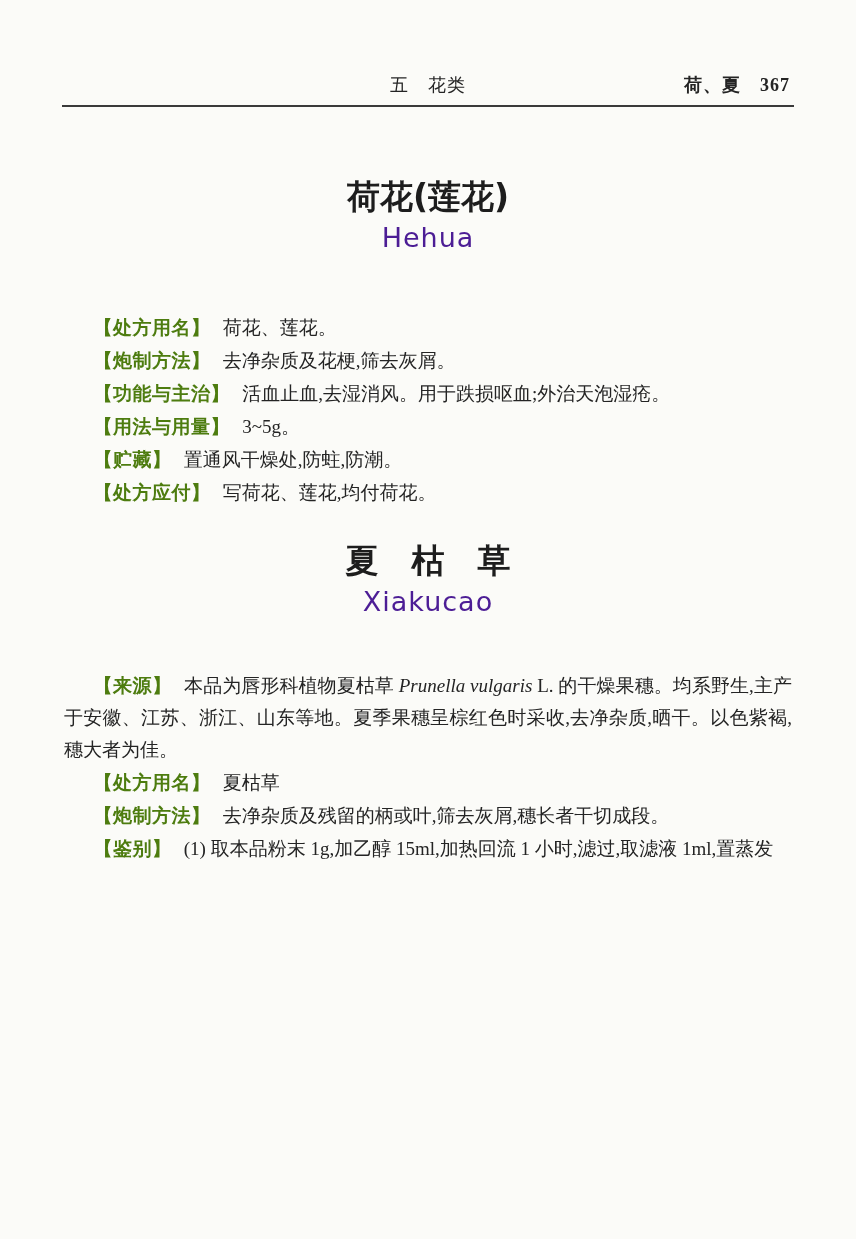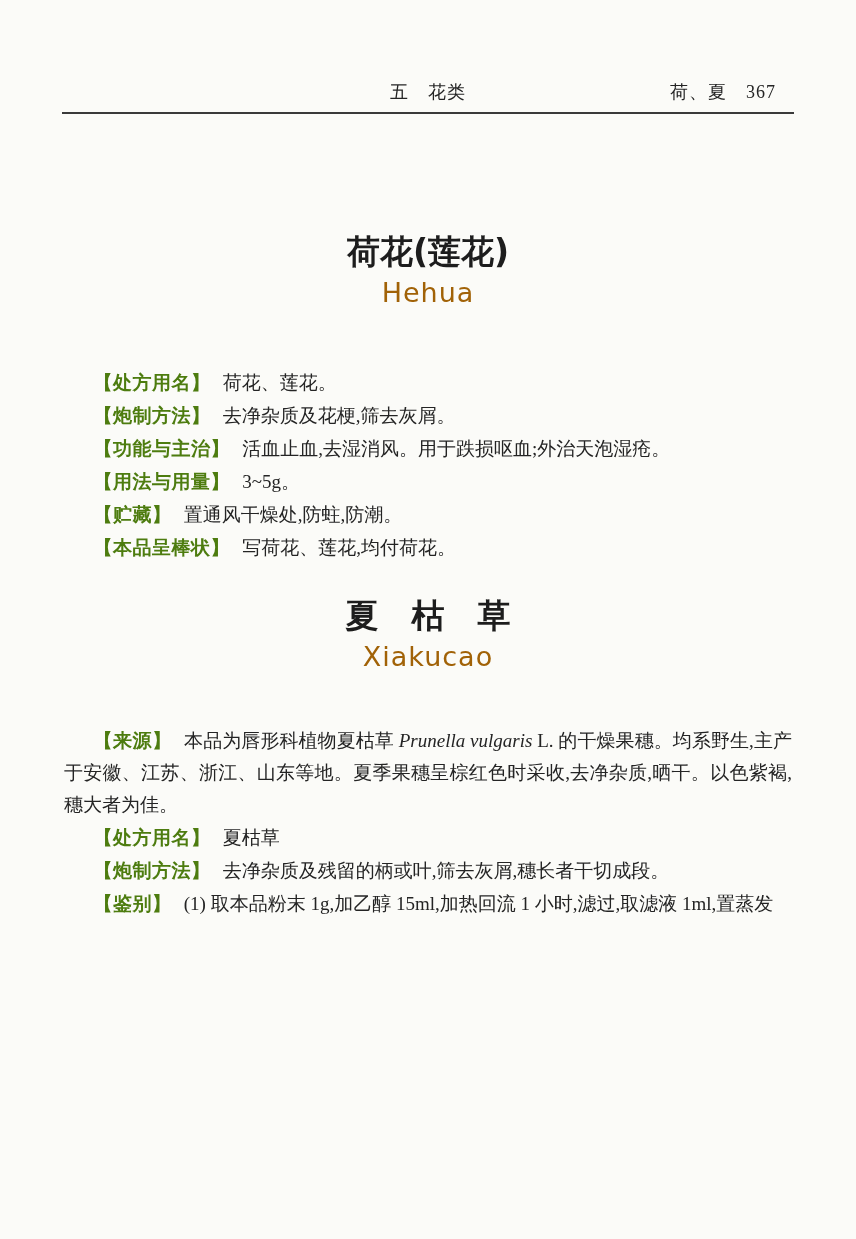--- a/index.html
+++ b/index.html
@@ -11,39 +11,40 @@
     height: 1239px;
     background: #fbfbf8;
     overflow: hidden;
     color: #242424;
     font-family: "Liberation Serif", "DejaVu Serif", serif;
   }
   .page {
     box-sizing: border-box;
     width: 856px;
     height: 1239px;
-    padding: 12px 64px;
+    padding: 5px 64px;
     position: relative;
   }
   
   .running-header {
     padding-top: 68px;
     position: relative;
     height: 24px;
     font-size: 18px;
     letter-spacing: 1px;
   }
   .running-header .center-text {
     position: absolute;
     left: 0; right: 0;
     text-align: center;
   }
   .running-header .right-text {
     position: absolute;
-    right: 16px;
+    right: 2px;
+    font-weight: bold;
   }
   .header-rule {
     border: none;
     border-top: 2.5px solid #3a3a3a;
     margin: 8px -2px 0 -2px;
   }
   
   .article-title {
     margin: 0;
     text-align: center;
@@ -54,23 +55,23 @@
     color: #1d1d1d;
   }
   .article-pinyin {
     margin: 2px 0 0 0;
     text-align: center;
     font-family: "DejaVu Sans", "Liberation Sans", sans-serif;
     font-weight: normal;
     font-size: 27px;
     line-height: 34px;
     letter-spacing: 1px;
-    color: #a16207;
+    color: #4c1d95;
   }
-  .article-lotus .article-title   { margin-top: 116px; }
+  .article-lotus .article-title   { margin-top: 68px; }
   .article-prunella .article-title{ margin-top: 30px; }
   
   .paragraphs {
     font-size: 19px;
     line-height: 32px;
     text-align: justify;
   }
   .article-lotus .paragraphs    { margin-top: 56px; }
   .article-prunella .paragraphs { margin-top: 50px; }
   .para {
@@ -101,21 +102,21 @@
 
   <section class="article article-lotus">
     <h1 class="article-title">荷花(莲花)</h1>
     <div class="article-pinyin">Hehua</div>
     <div class="paragraphs">
         <p class="para"><span class="sec-label">【处方用名】</span><span>荷花、莲花。</span></p>
         <p class="para"><span class="sec-label">【炮制方法】</span><span>去净杂质及花梗,筛去灰屑。</span></p>
         <p class="para"><span class="sec-label">【功能与主治】</span><span>活血止血,去湿消风。用于跌损呕血;外治天泡湿疮。</span></p>
         <p class="para"><span class="sec-label">【用法与用量】</span><span>3~5g。</span></p>
         <p class="para"><span class="sec-label">【贮藏】</span><span>置通风干燥处,防蛀,防潮。</span></p>
-        <p class="para"><span class="sec-label">【本品呈棒状】</span><span>写荷花、莲花,均付荷花。</span></p>
+        <p class="para"><span class="sec-label">【处方应付】</span><span>写荷花、莲花,均付荷花。</span></p>
       </div>
   </section>
 
   <section class="article article-prunella">
     <h1 class="article-title">夏　枯　草</h1>
     <div class="article-pinyin">Xiakucao</div>
     <div class="paragraphs">
         <p class="para"><span class="sec-label">【来源】</span><span>本品为唇形科植物夏枯草 </span><span class="latin-italic">Prunella vulgaris</span><span> L. 的干燥果穗。均系野生,主产于安徽、江苏、浙江、山东等地。夏季果穗呈棕红色时采收,去净杂质,晒干。以色紫褐,穗大者为佳。</span></p>
         <p class="para"><span class="sec-label">【处方用名】</span><span>夏枯草</span></p>
         <p class="para"><span class="sec-label">【炮制方法】</span><span>去净杂质及残留的柄或叶,筛去灰屑,穗长者干切成段。</span></p>

